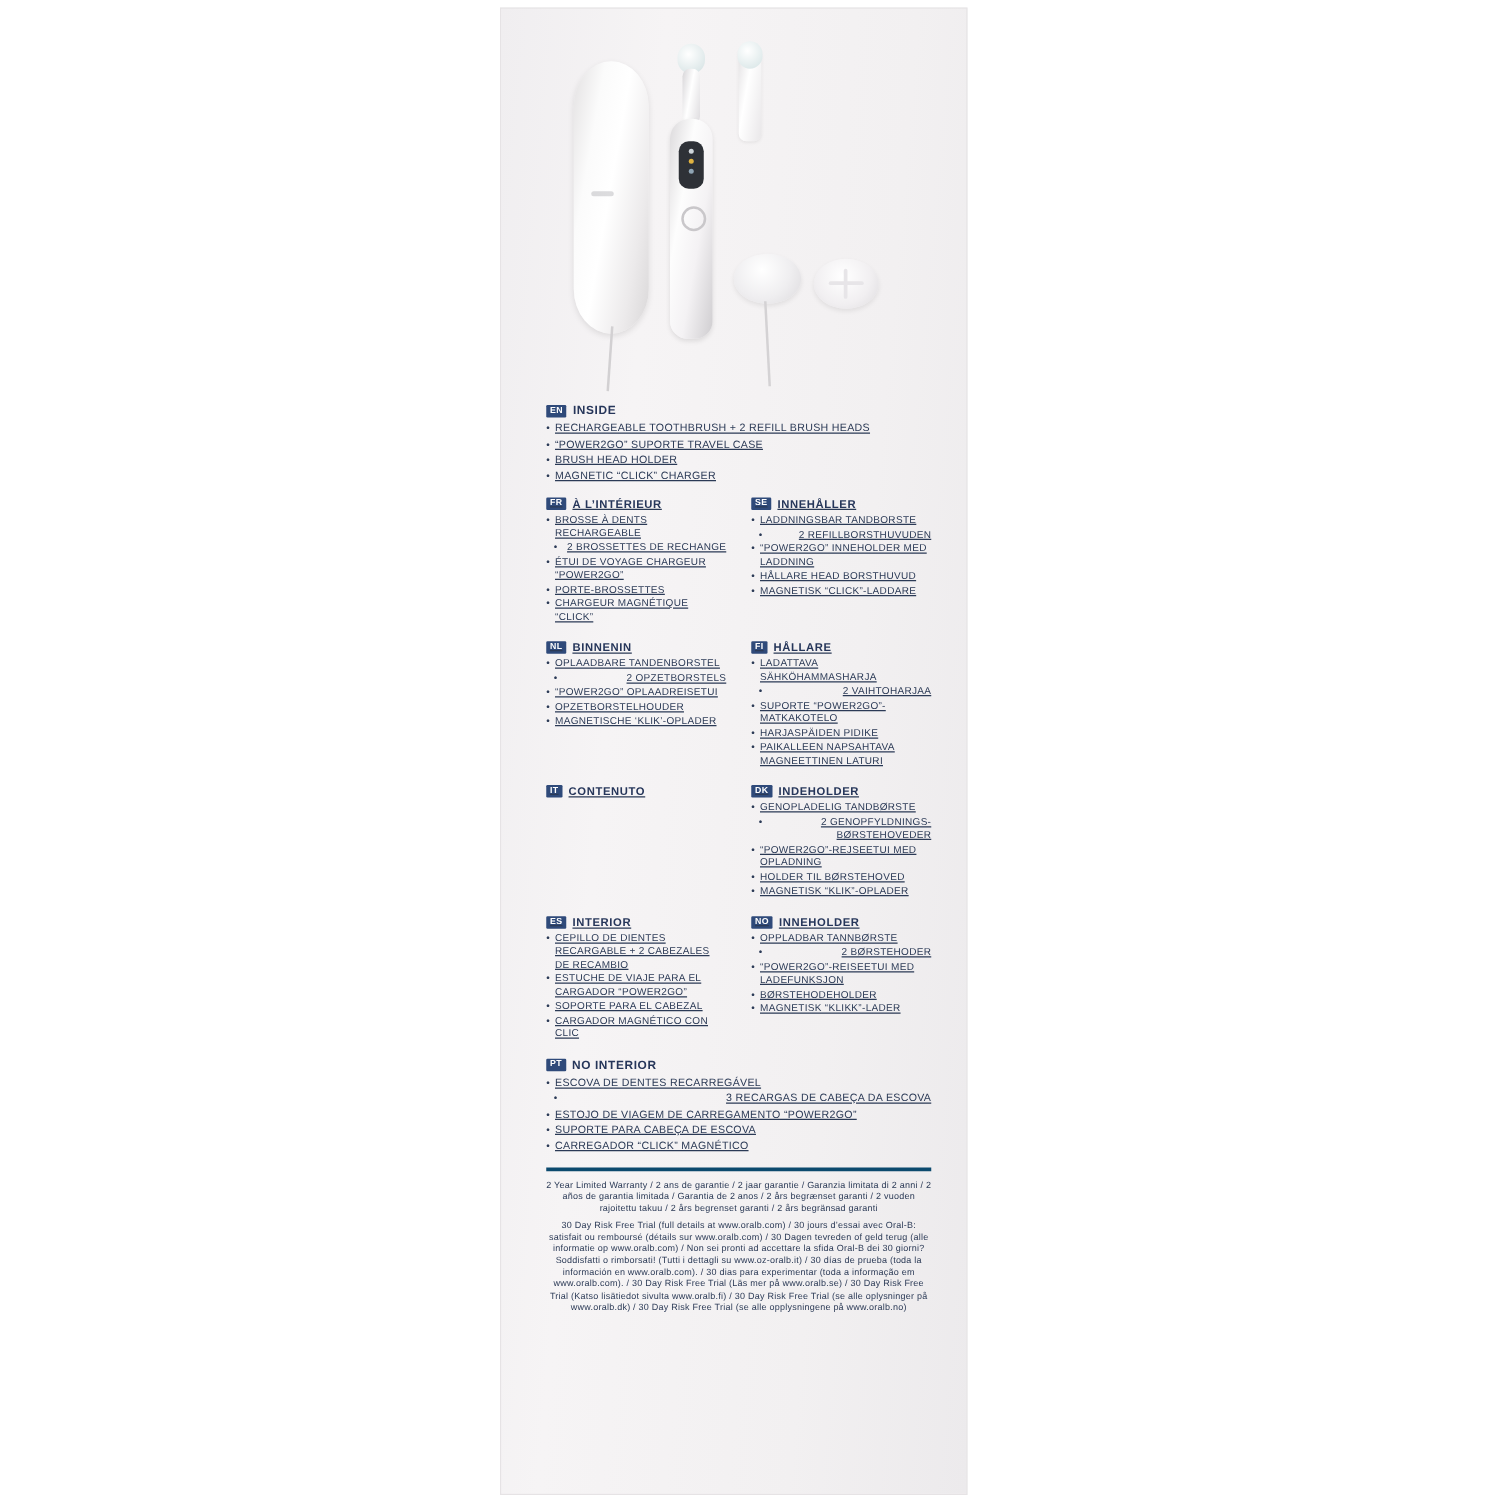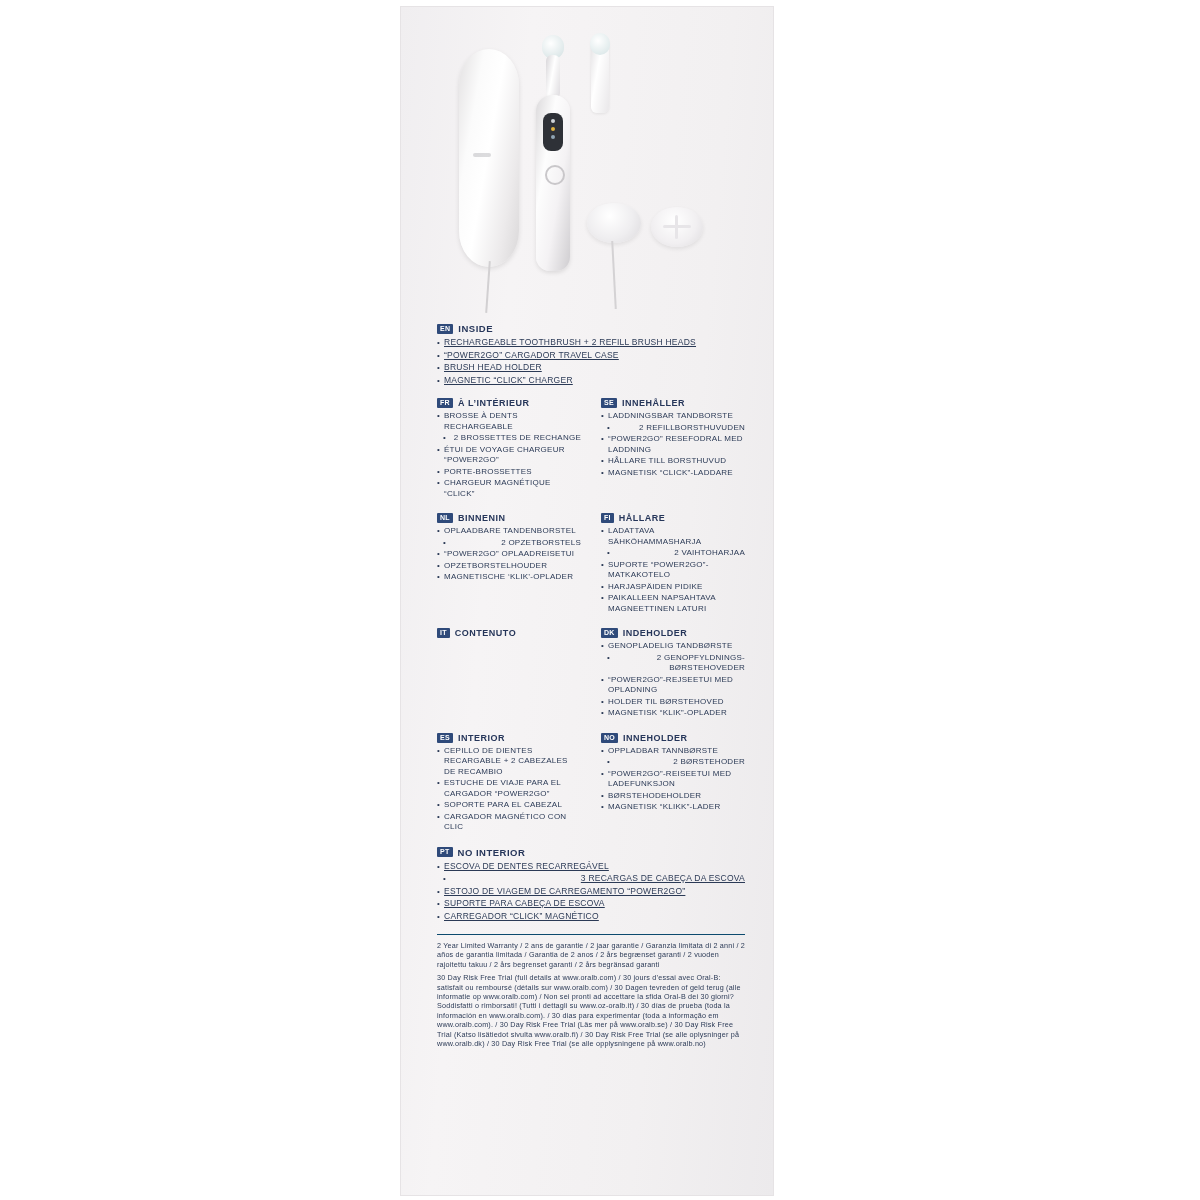--- a/index.html
+++ b/index.html
@@ -187,20 +187,21 @@
   .content {
     position: absolute;
     left: 36px;
     top: 316px;
     width: 308px;
     color: #2b3a56;
   }
   .col-wrap {
     display: flex;
     gap: 20px;
+    text-decoration: underline;
   }
   .col { width: 149px; }
   .block { margin-bottom: 14px; }
   .head-line {
     display: flex;
     align-items: center;
     gap: 5px;
     margin-bottom: 3px;
   }
   .lang {
@@ -251,25 +252,26 @@
   }
   
   .en-block { width: 308px; margin-bottom: 12px; }
   .en-block ul.items li { font-size: 8.5px; line-height: 11.5px; text-decoration: underline; }
   .en-block .sect-title { font-size: 9.5px; }
 
   .legal {
     width: 308px;
     margin-top: 6px;
     padding-top: 6px;
-    border-top: 1px solid #0c4a6e;
+    border-top: 3px solid #0c4a6e;
     font-size: 7.2px;
     line-height: 9.4px;
     letter-spacing: 0.2px;
     color: #2b3a56;
+    text-align: center;
   }
   .legal p { margin: 0 0 4px 0; }
 </style>
 </head>
 <body>
 
 <div class="page">
   <div class="panel">
     <div class="panel-inner"></div>
 
@@ -297,21 +299,21 @@
 
     <div class="content">
 
       <div class="en-block block">
         <div class="head-line">
           <span class="lang">EN</span>
           <span class="sect-title">INSIDE</span>
         </div>
         <ul class="items">
           <li>RECHARGEABLE TOOTHBRUSH + 2 REFILL BRUSH HEADS</li>
-          <li>“POWER2GO” CARGADOR TRAVEL CASE</li>
+          <li>“POWER2GO” SUPORTE TRAVEL CASE</li>
           <li>BRUSH HEAD HOLDER</li>
           <li>MAGNETIC “CLICK” CHARGER</li>
         </ul>
       </div>
 
       <div class="col-wrap">
         <div class="col">
           <div class="block">
             <div class="head-line">
               <span class="lang">FR</span>
@@ -328,22 +330,22 @@
         </div>
         <div class="col">
           <div class="block">
             <div class="head-line">
               <span class="lang">SE</span>
               <span class="sect-title">INNEHÅLLER</span>
             </div>
             <ul class="items">
               <li>LADDNINGSBAR TANDBORSTE</li>
               <li class="sub">2 REFILLBORSTHUVUDEN</li>
-              <li>“POWER2GO” RESEFODRAL MED LADDNING</li>
-              <li>HÅLLARE TILL BORSTHUVUD</li>
+              <li>“POWER2GO” INNEHOLDER MED LADDNING</li>
+              <li>HÅLLARE HEAD BORSTHUVUD</li>
               <li>MAGNETISK “CLICK”-LADDARE</li>
             </ul>
           </div>
         </div>
       </div>
 
       <div class="col-wrap">
         <div class="col">
           <div class="block">
             <div class="head-line">

